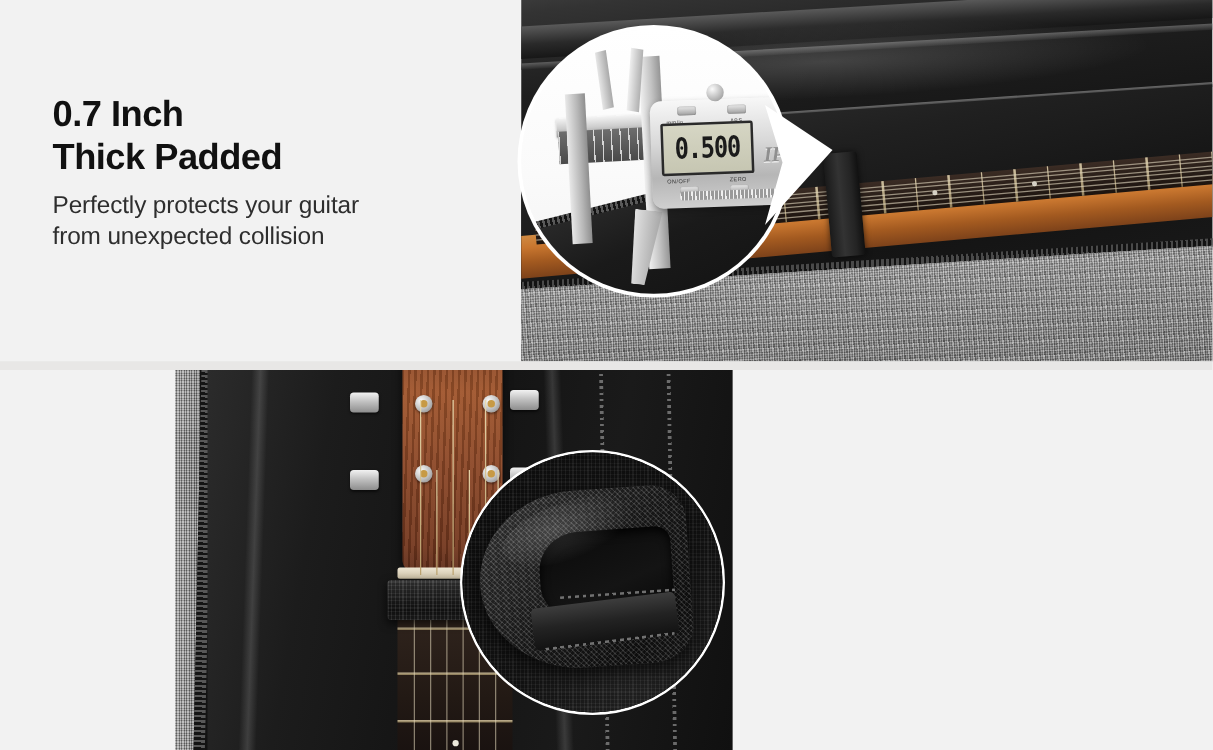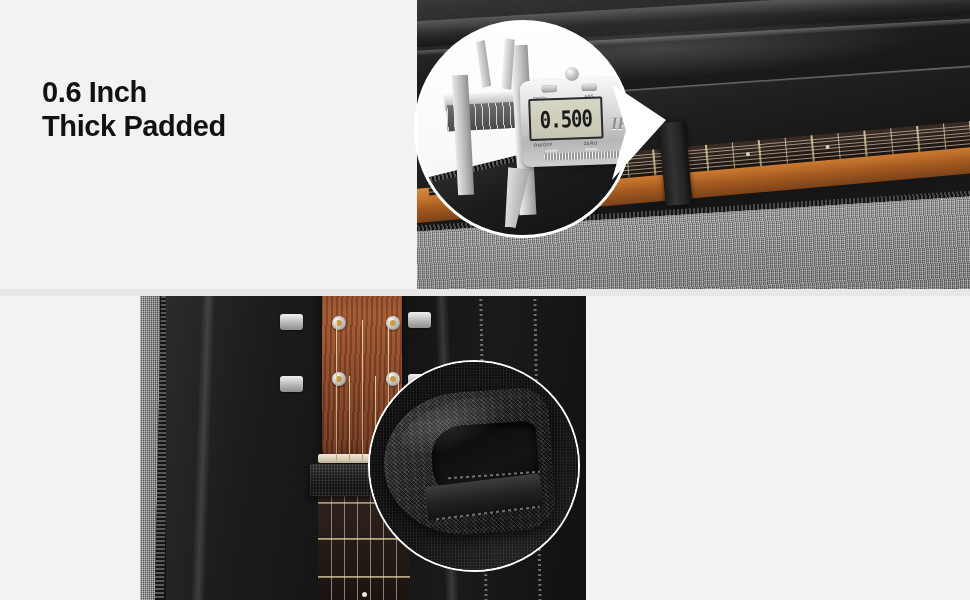--- a/index.html
+++ b/index.html
@@ -504,22 +504,24 @@
       <div class="cal-thumb"></div>
     </div>
 
     <div class="pointer pointer-top-right">
       <svg width="58" height="96" viewBox="0 0 58 96" aria-hidden="true">
         <polygon points="0,0 54,36 0,96 14,46" fill="#ffffff"></polygon>
       </svg>
     </div>
 
     <div class="txt txt-top">
-      <div class="headline">0.6 Inch
+      <div class="headline">0.7 Inch
 Thick Padded</div>
+      <div class="subline">Perfectly protects your guitar
+from unexpected collision</div>
     </div>
   </div>
 
   <div class="divider"></div>
 
   <div class="panel panel-bottom">
 
     <div class="photo-bottom">
       <div class="bb-gray-edge"></div>
       <div class="bb-zipper"></div>

